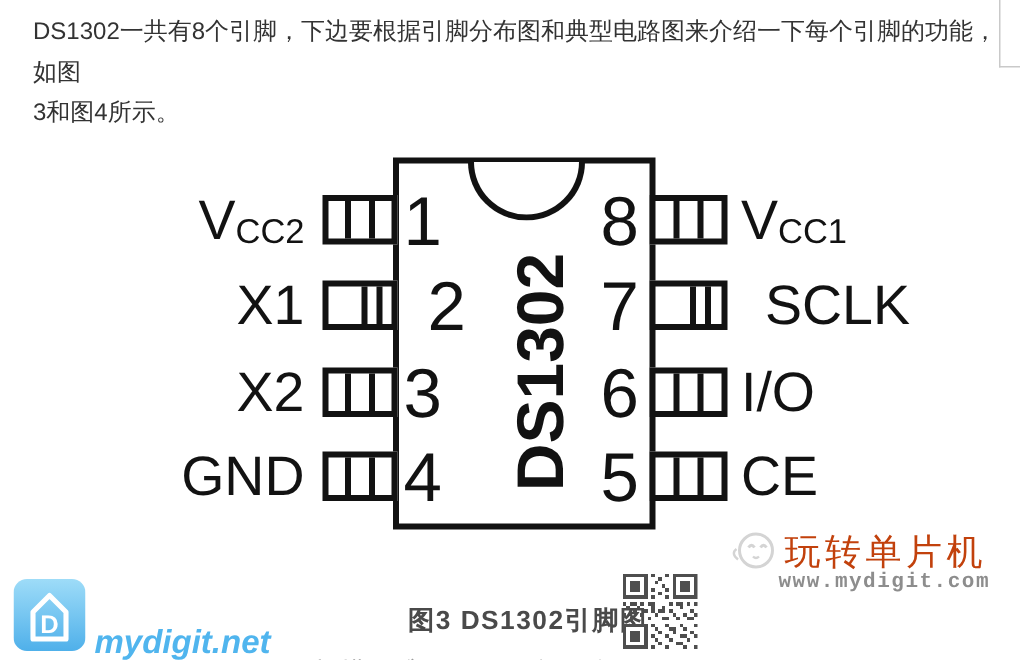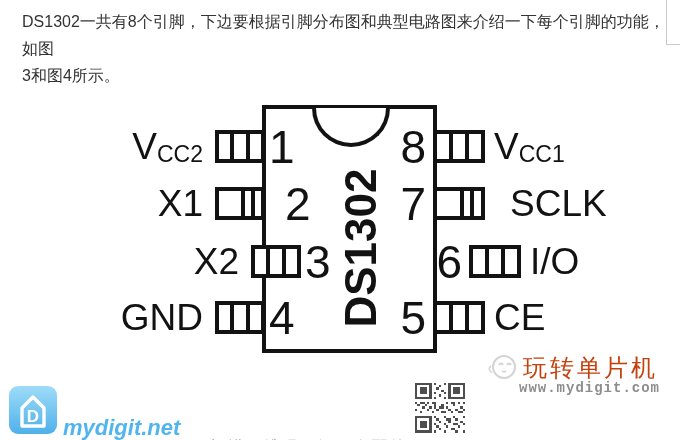--- a/index.html
+++ b/index.html
@@ -49,21 +49,21 @@
   .pinnum.left  { left:269px; width:34px; justify-content:flex-start; }
   .pinnum.right { left:392px; width:34px; justify-content:flex-end; }
   .pinlabel {
     position:absolute; height:33px; display:flex; align-items:center;
     color:#121212; z-index:2;
   }
   .pinlabel .main { font-size:37px; line-height:37px; }
   .pinlabel .sub  { font-size:23px; line-height:23px; margin-top:15px; }
   .pinlabel.left  { left:0; width:203px; justify-content:flex-end; }
   .pinlabel.right { left:494px; width:186px; justify-content:flex-start; }
-  .r0 { top:130px; } .r1 { top:187px;padding-left:16px; } .r2 { top:245px;margin-left:36px; } .r3 { top:301px; }
+  .r0 { top:130px; } .r1 { top:187px;padding-left:16px; } .r2 { top:245px; } .r3 { top:301px; }
   
   .haodiy {
     position:absolute; left:209px; top:373px;
     font-family:"Liberation Mono", monospace; font-size:20px;
     color:#737373; letter-spacing:1px;
   }
   .shop {
     position:absolute; left:209px; top:394px; font-size:14.5px;
     font-weight:bold; color:#595959; letter-spacing:0.2px;
   }
@@ -195,20 +195,21 @@
         <span></span>
       </div>
     <div class="pinnum right r3">5</div>
     <div class="pinlabel right r3">
         <span class="main">CE</span>
         <span class="sub"></span>
       </div>
   </div>
 
   <div class="scan">扫描二维码了解更多配件</div>
+  <div class="figcaption">图3 DS1302引脚图</div>
 
   <div class="qr">
     <svg width="50" height="53" viewBox="0 0 21 21" fill="#4e4e4e" shape-rendering="crispEdges">
       <rect x="0" y="0" width="7" height="7"></rect>
         <rect x="1" y="1" width="5" height="5" fill="#fff"></rect>
         <rect x="2" y="2" width="3" height="3"></rect>
       <rect x="14" y="0" width="7" height="7"></rect>
         <rect x="15" y="1" width="5" height="5" fill="#fff"></rect>
         <rect x="16" y="2" width="3" height="3"></rect>
       <rect x="0" y="14" width="7" height="7"></rect>

